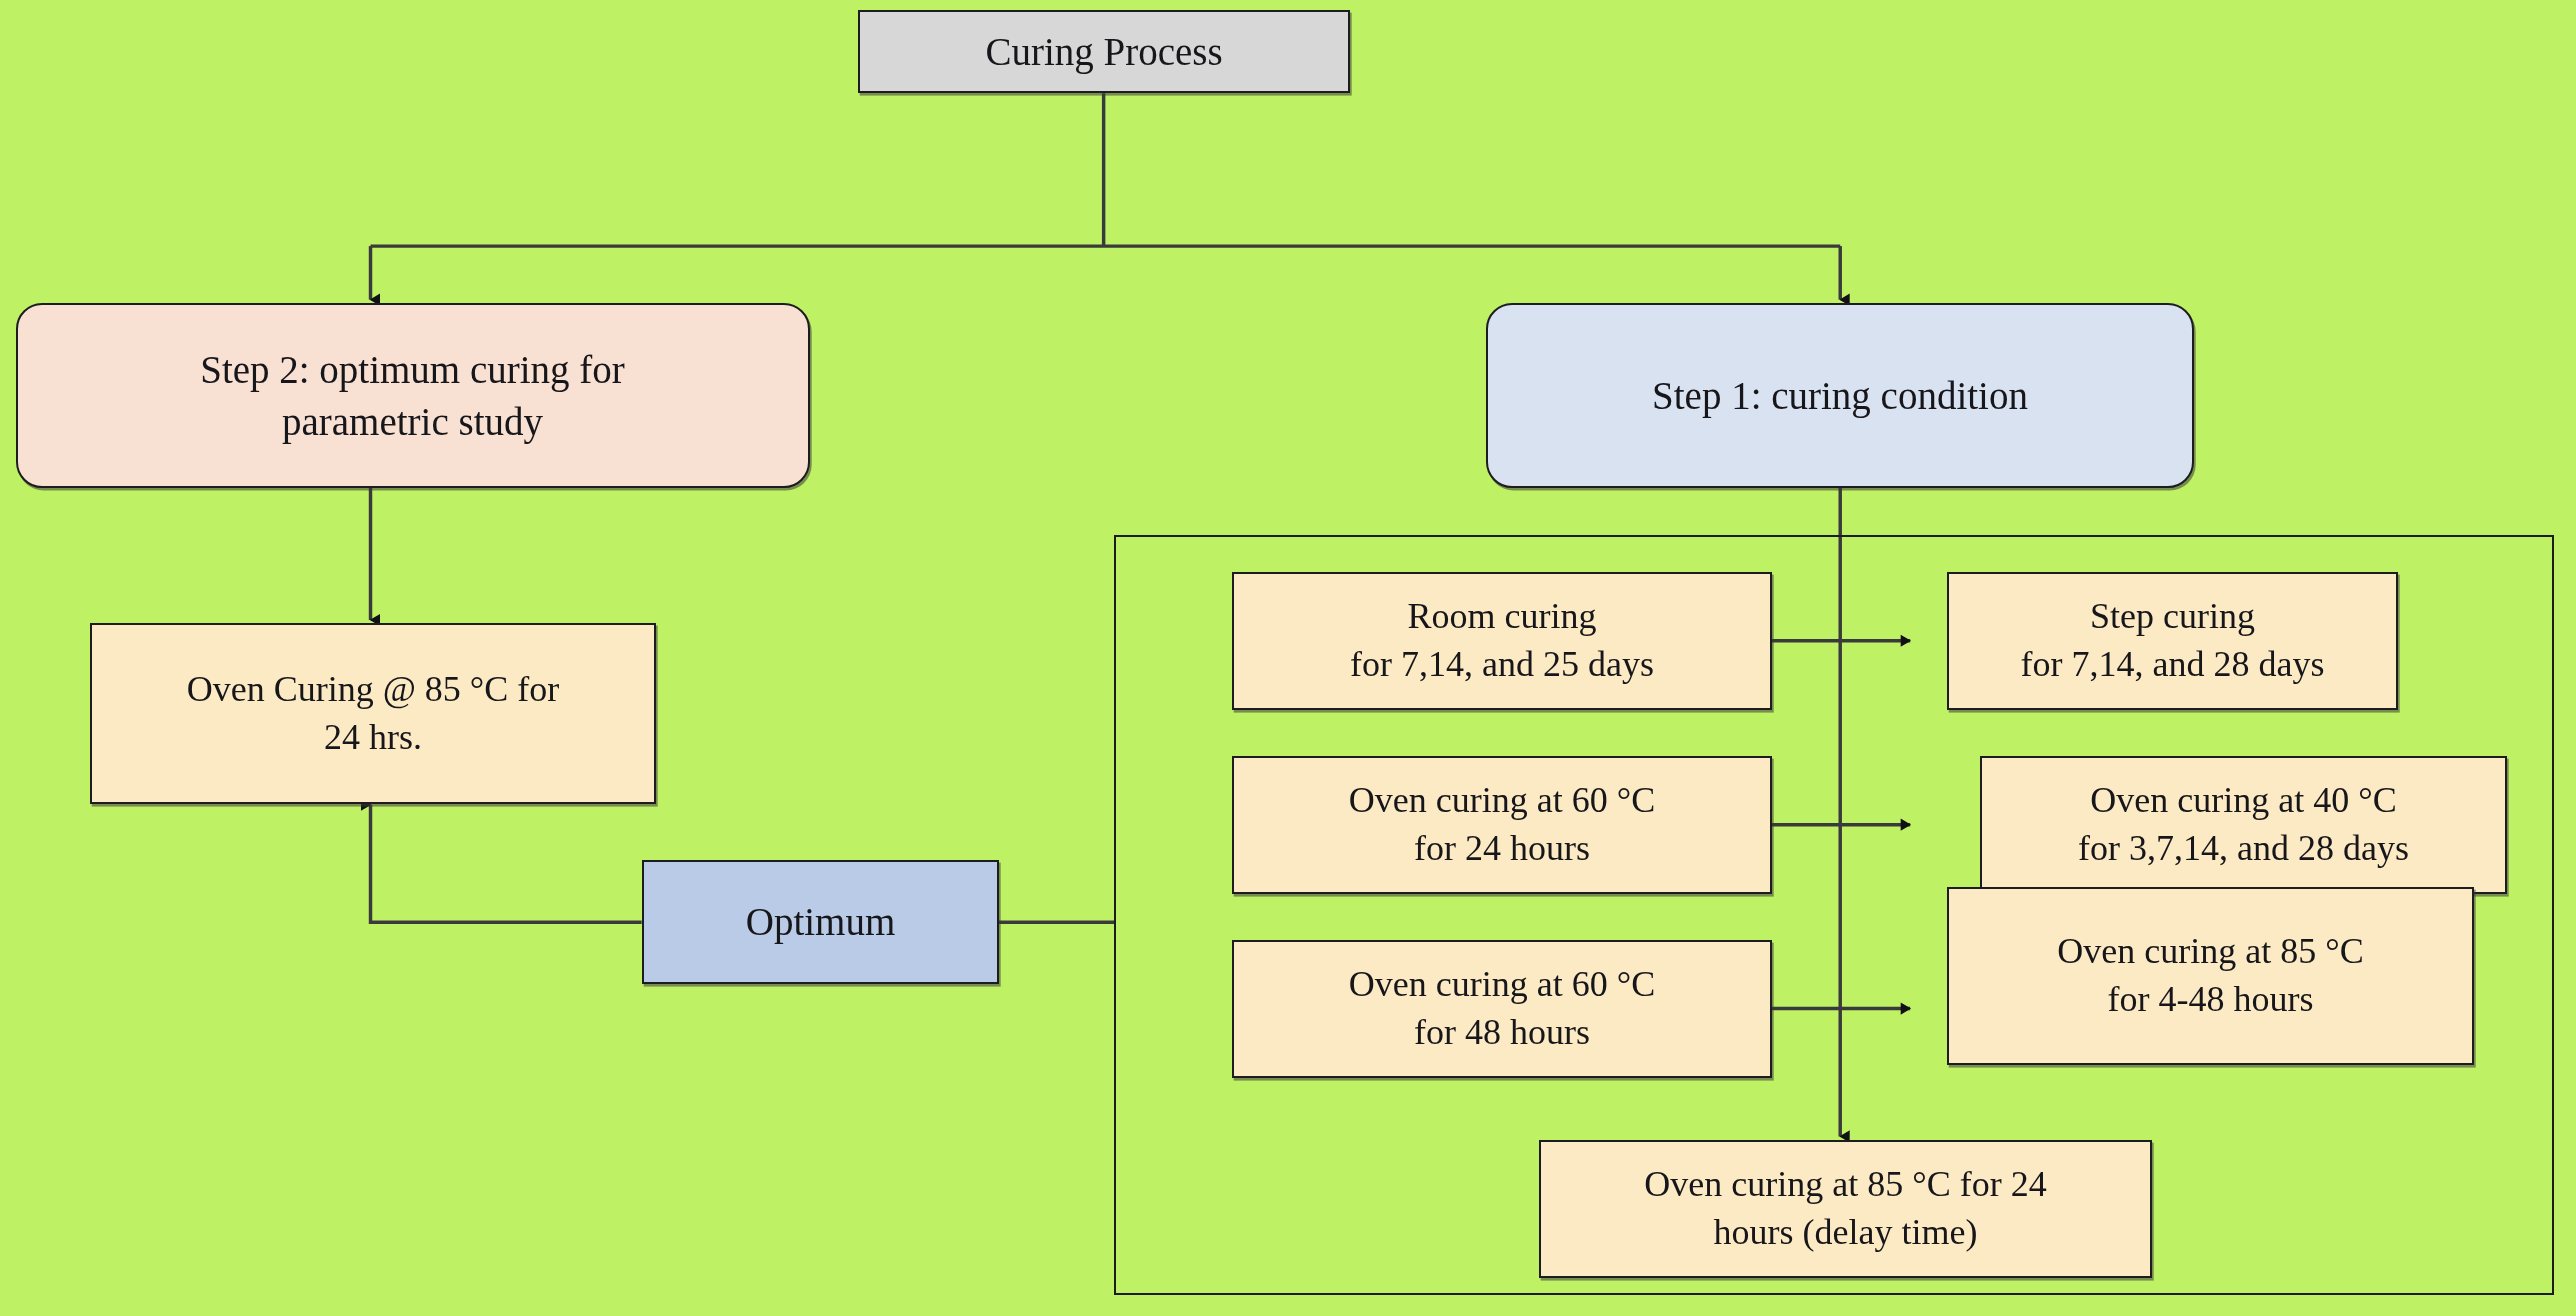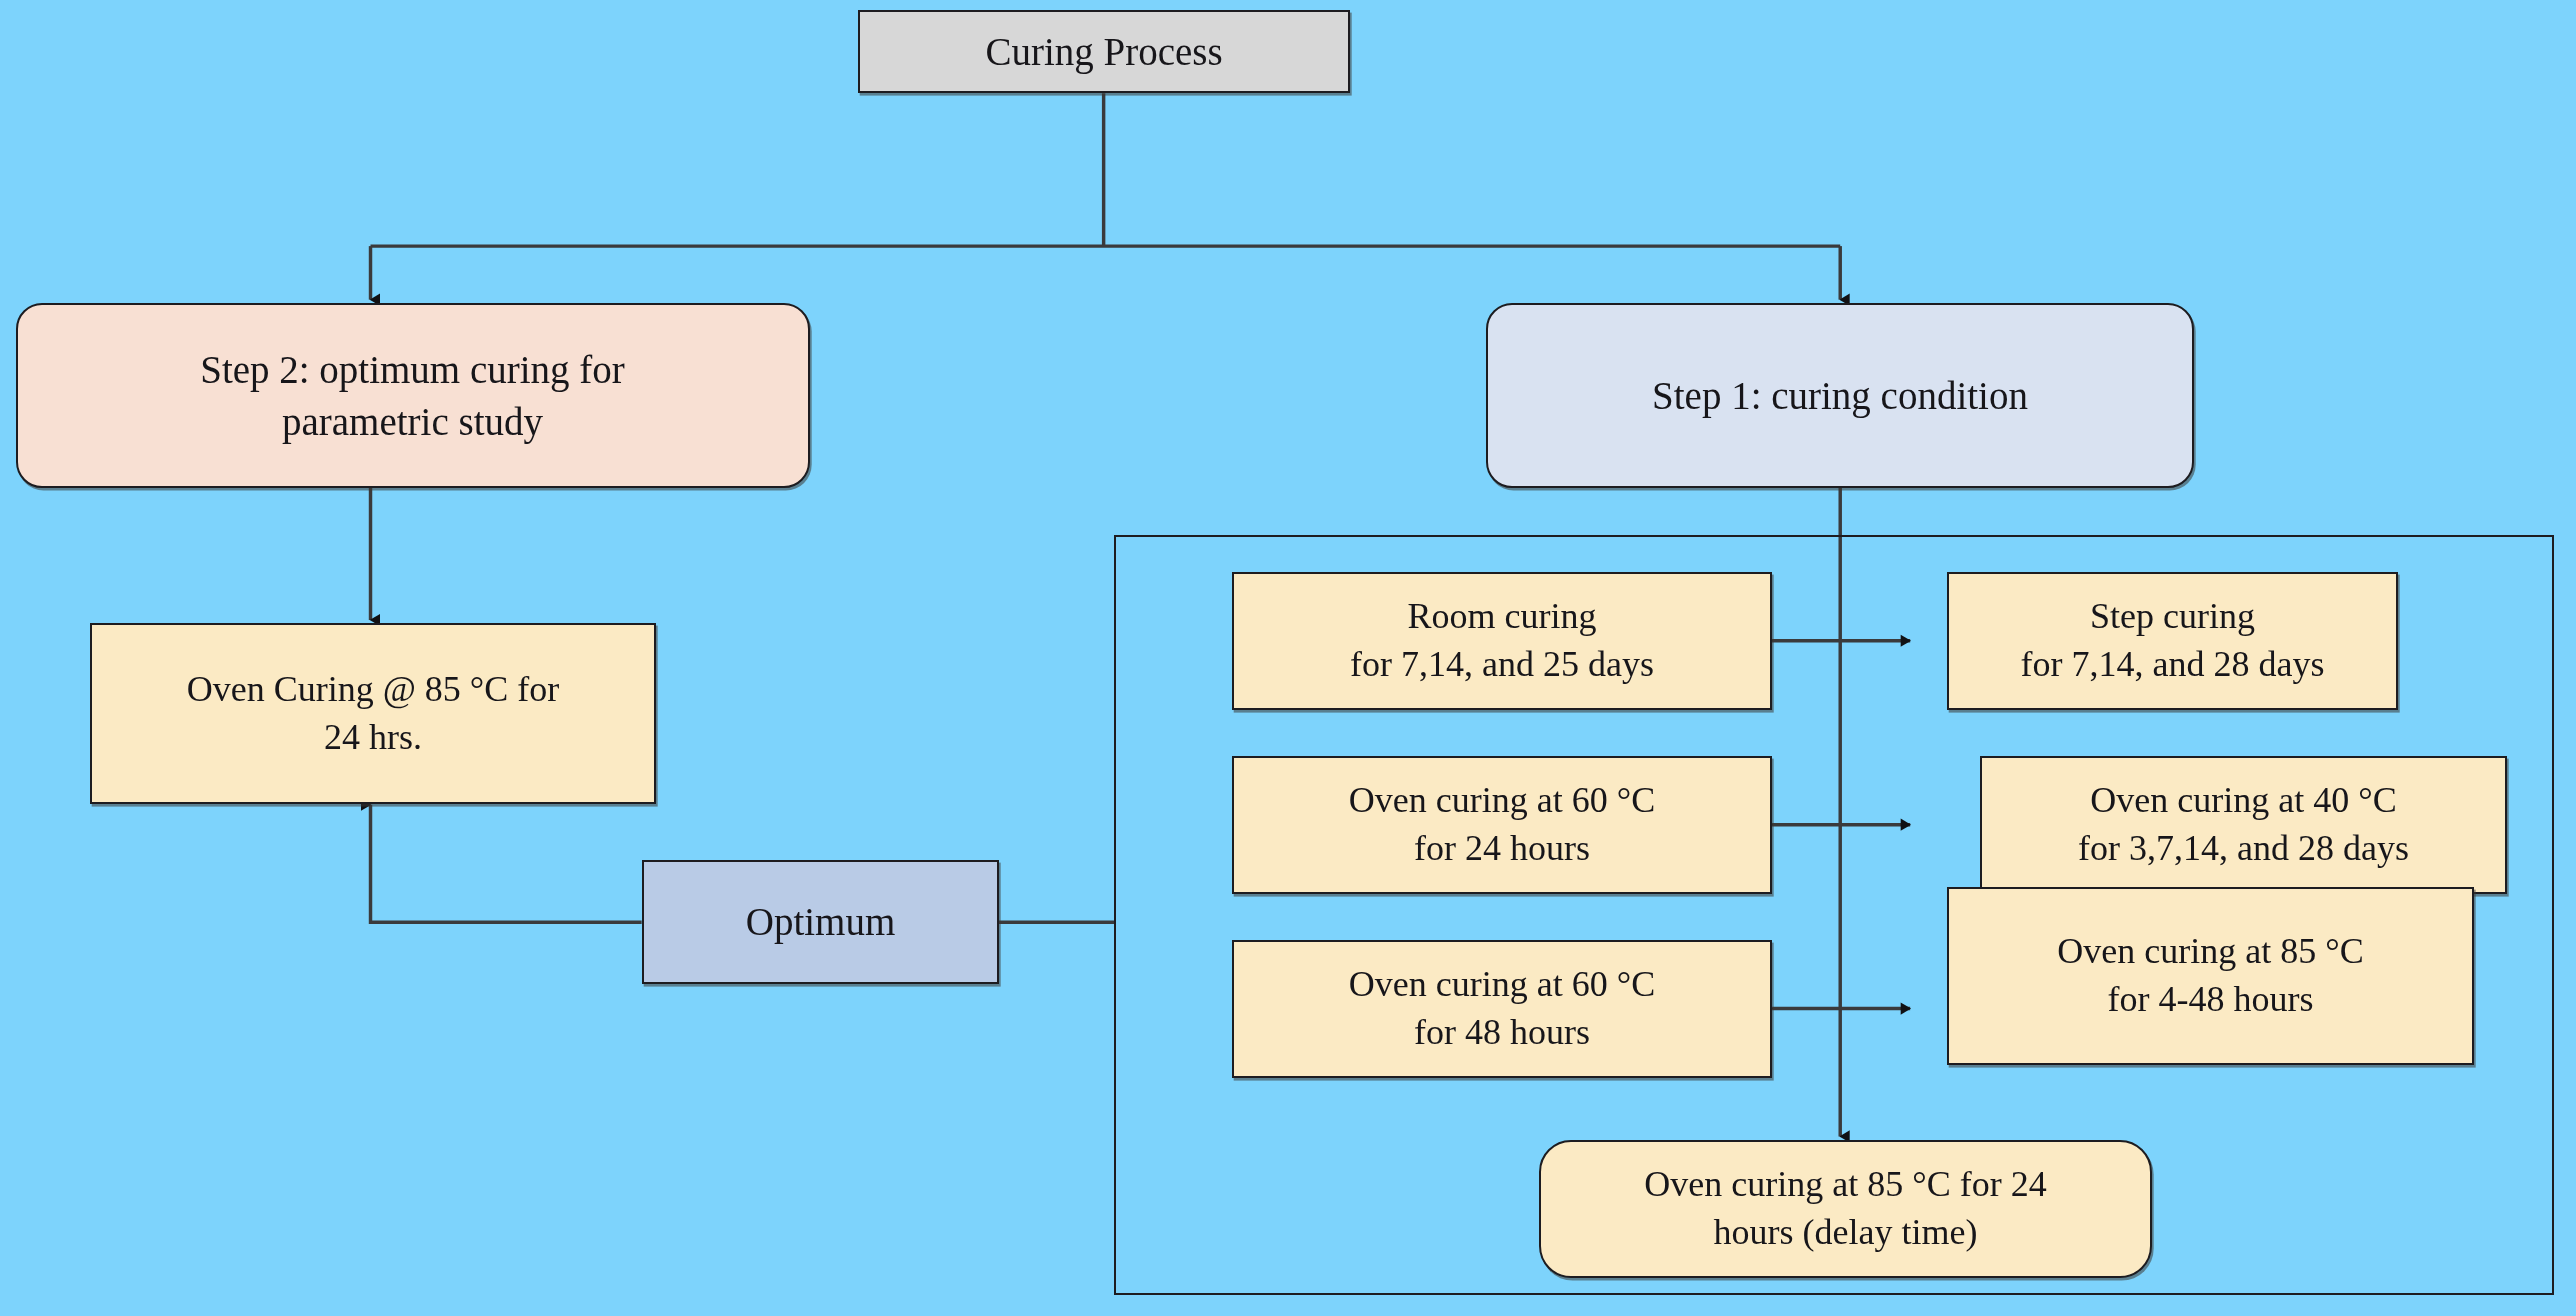--- a/index.html
+++ b/index.html
@@ -4,21 +4,21 @@
 <style>
   html, body {
     margin: 0;
     padding: 0;
     background: #ffffff;
   }
   #canvas {
     position: relative;
     width: 2576px;
     height: 1316px;
-    background: #7dd3fc;
+    background: #bef264;
     font-family: "Liberation Serif", "DejaVu Serif", serif;
     overflow: hidden;
   }
   #wires {
     position: absolute;
     left: 0;
     top: 0;
     width: 2576px;
     height: 1316px;
     pointer-events: none;
@@ -159,19 +159,19 @@
   <div class="node n-cream" style="left:1232px; top:940px; width:540px; height:138px;">
     <span class="txt">Oven curing at 60 °C
 for 48 hours</span>
   </div>
 
   <div class="node n-cream" style="left:1947px; top:887px; width:527px; height:178px;">
     <span class="txt">Oven curing at 85 °C
 for 4-48 hours</span>
   </div>
 
-  <div class="node n-cream" style="left:1539px; top:1140px; width:613px; height:138px;border-radius:32px;">
+  <div class="node n-cream" style="left:1539px; top:1140px; width:613px; height:138px;">
     <span class="txt">Oven curing at 85 °C for 24
 hours (delay time)</span>
   </div>
 
 </div>
 
 
 </body></html>

